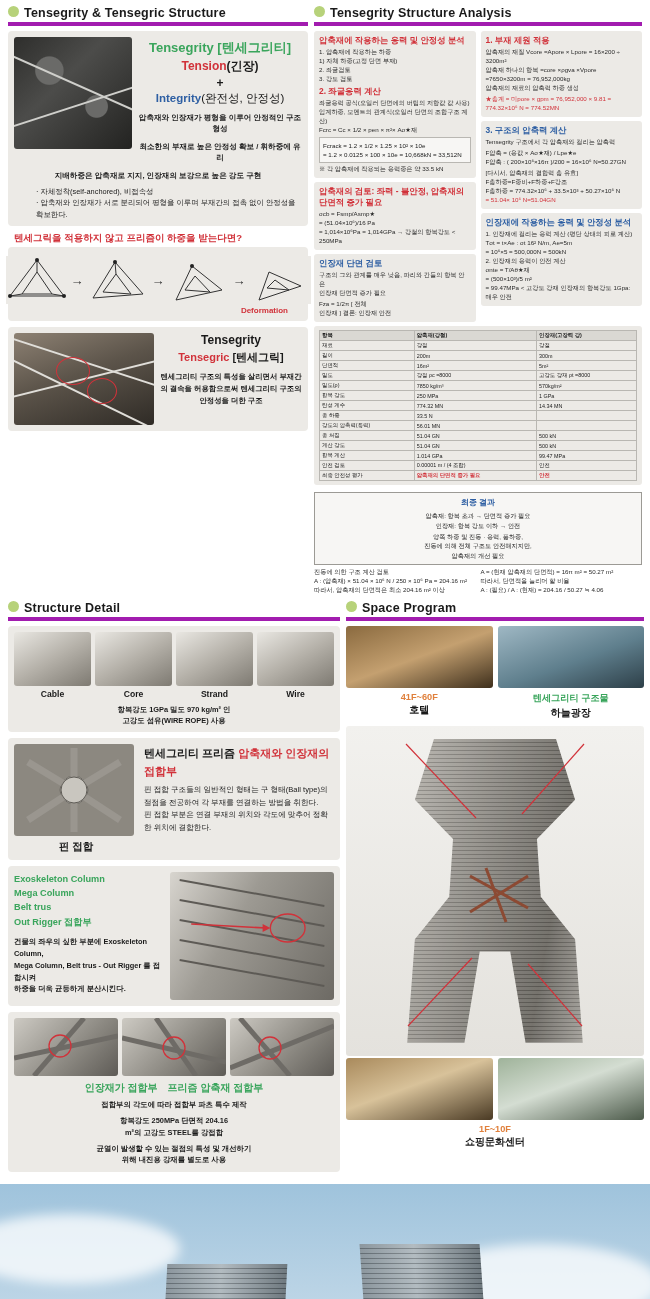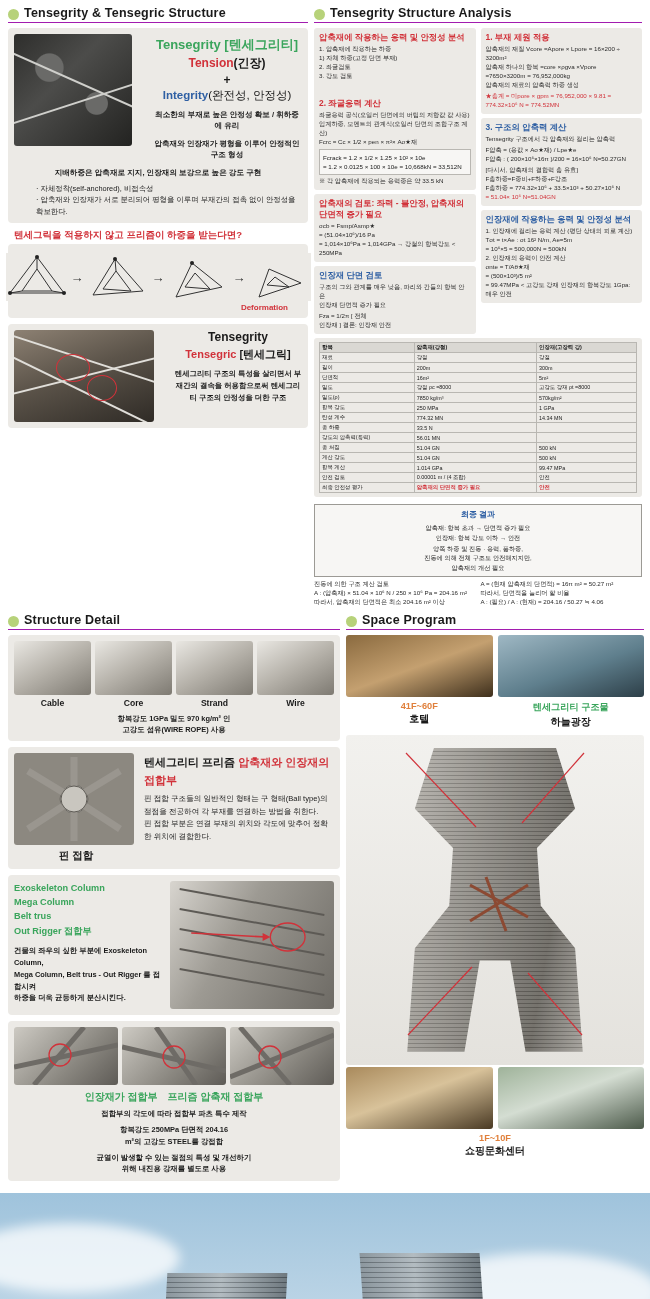--- a/index.html
+++ b/index.html
@@ -7,23 +7,23 @@
     width: 650px;
     background: #ffffff;
     font-family: "Liberation Sans", sans-serif;
     color: #1a1a1a;
   }
   .board { width: 650px; position: relative; }
 
   
   .sec-head {
     display: flex;
-    align-items: flex-end;
+    align-items: flex-start;
     gap: 5px;
-    border-bottom: 1px solid #a21caf;
+    border-bottom: 4px solid #a21caf;
     padding-bottom: 2px;
     margin-bottom: 5px;
   }
   .sec-dot {
     width: 11px; height: 11px; border-radius: 50%;
     background: #b7d27a; flex: none;
   }
   .sec-title {
     font-size: 12.5px; font-weight: bold; color: #1a1a1a; letter-spacing: .2px;
   }
@@ -38,21 +38,21 @@
   .col-right { width: 330px; }
 
   .panel {
     background: #eceae6;
     border-radius: 4px;
     padding: 6px;
     margin-bottom: 6px;
   }
 
   
-  .intro-wrap { display: flex; gap: 20px; }
+  .intro-wrap { display: flex; gap: 6px; }
   .intro-img {
     width: 118px; height: 112px; border-radius: 3px; flex: none;
     background:
       radial-gradient(circle at 30% 30%, #6a6a68 0 12%, transparent 13%),
       radial-gradient(circle at 70% 62%, #6a6a68 0 10%, transparent 11%),
       linear-gradient(135deg,#2e2e2c 0%, #4c4c4a 40%, #232321 100%);
       position: relative; overflow: hidden;
   }
   .intro-img:before, .intro-img:after {
     content:""; position:absolute; background:#cfcfcb; height:2px; width:140%;
@@ -239,22 +239,22 @@
       </div>
 
       <div class="panel">
         <div class="intro-wrap">
           <div class="intro-img"></div>
           <div class="intro-txt">
             <div class="big1 t-green">Tensegrity [텐세그리티]</div>
             <div class="plus"><span class="t-red">Tension</span><span>(긴장)</span></div>
             <div class="plus">+</div>
             <div class="big2"><span class="t-blue">Integrity</span><span>(완전성, 안정성)</span></div>
+            <div class="desc desc-strong">압축재와 인장재가 평형을 이루어 안정적인 구조 형성</div>
             <div class="desc desc-strong">최소한의 부재로 높은 안정성 확보 / 휘하중에 유리</div>
-            <div class="desc desc-strong">압축재와 인장재가 평형을 이루어 안정적인 구조 형성</div>
           </div>
         </div>
         <div class="desc desc-strong">지배하중은 압축재로 지지, 인장재의 보강으로 높은 강도 구현</div>
         <div class="bullets">
           <div>· 자체정착(self-anchored), 비접속성</div>
           <div>· 압축재와 인장재가 서로 분리되어 평형을 이루며 부재간의 접촉 없이 안정성을 확보한다.</div>
         </div>
       </div>
 
       <div class="q-line">텐세그릭을 적용하지 않고 프리즘이 하중을 받는다면?</div>
@@ -326,21 +326,21 @@
       </div>
 
       <div class="two-col">
         <div>
           <div class="ana-panel">
             <div class="ana-head">압축재에 작용하는 응력 및 안정성 분석</div>
             <div class="ana-txt" style="white-space:pre-line">1. 압축재에 작용하는 하중</div>
             <div class="ana-txt">1) 자체 하중(고정 단면 부재)</div>
             <div class="ana-txt">2. 좌굴검토</div>
             <div class="ana-txt">3. 강도 검토</div>
-            <div class="ana-head" style="margin-top:17px">2. 좌굴응력 계산</div>
+            <div class="ana-head" style="margin-top:2px">2. 좌굴응력 계산</div>
             <div class="ana-txt" style="white-space:pre-line">좌굴응력 공식(오일러 단면에의 버팀의 저항값 값 사용)
 임계하중, 모멘트의 관계식(오일러 단면의 조합구조 계산)
 Fcrc = Cc × 1/2 × pen × π²× Aσ★재</div>
             <div class="formula-box" style="white-space:pre-line">Fcrack = 1.2 × 1/2 × 1.25 × 10² × 10e
       = 1.2 × 0.0125 × 100 × 10e = 10,668kN = 33,512N</div>
             <div class="ana-txt" style="margin-top:2px">※ 각 압축재에 작용되는 응력중은 약 33.5 kN</div>
           </div>
 
           <div class="ana-panel">
             <div class="ana-head">압축재의 검토: 좌력 - 불안정, 압축재의 단면적 증가 필요</div>

